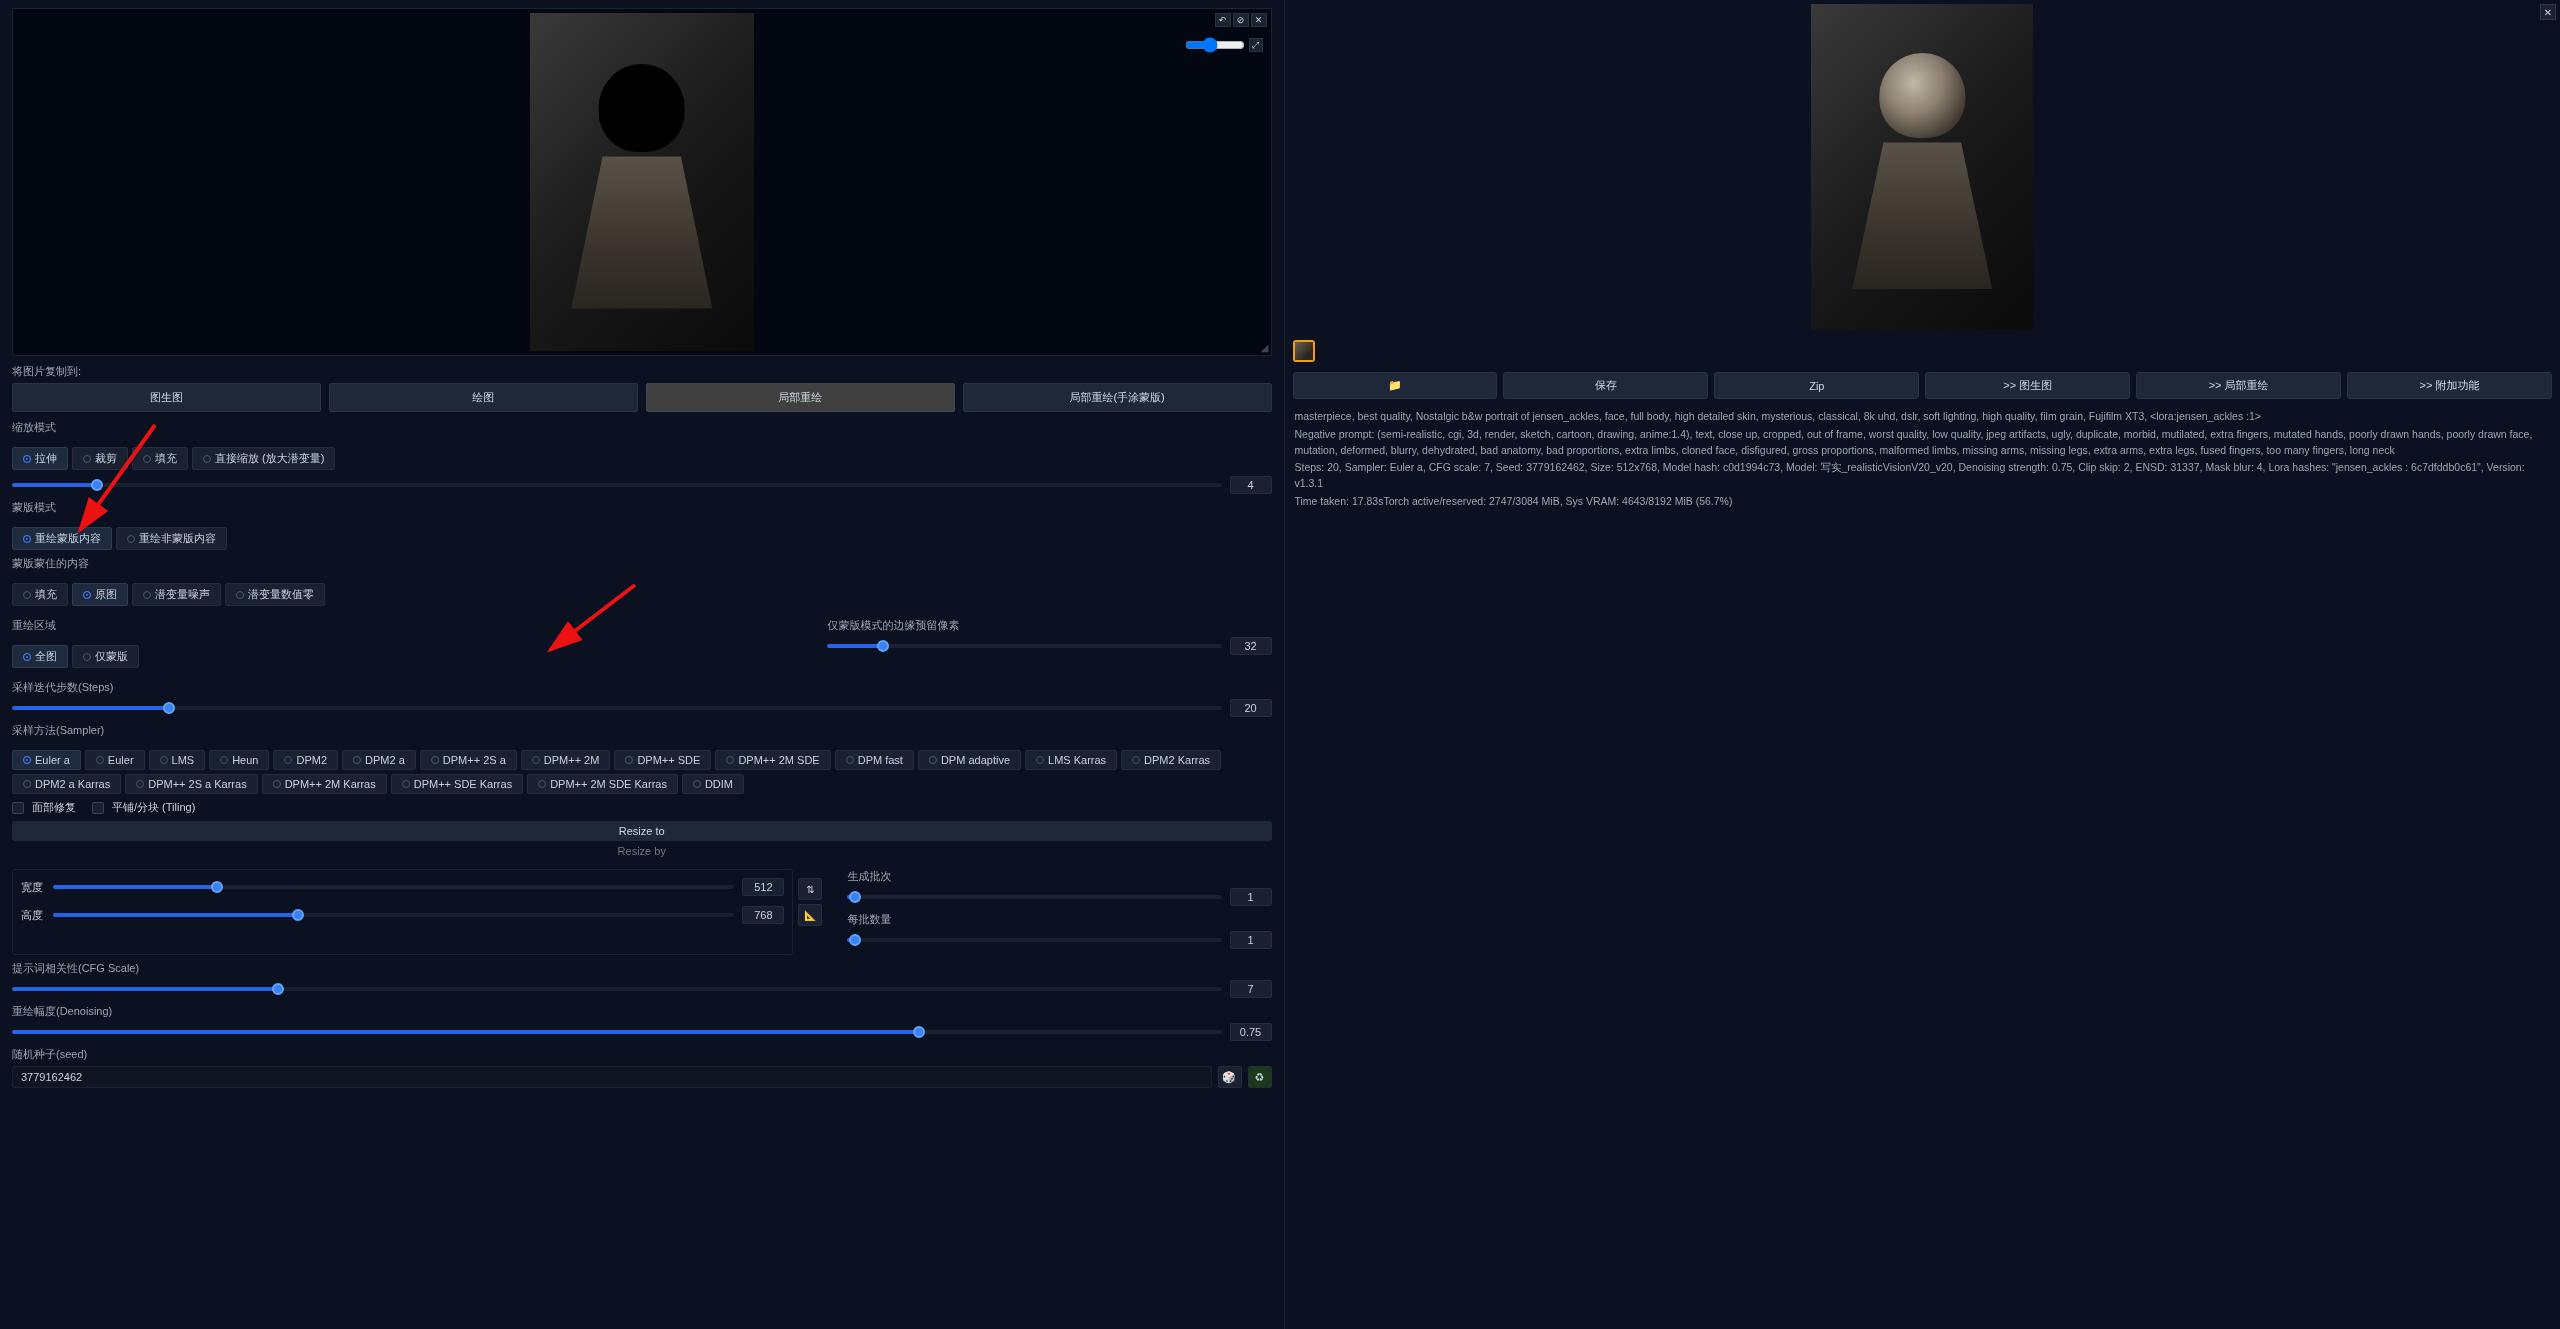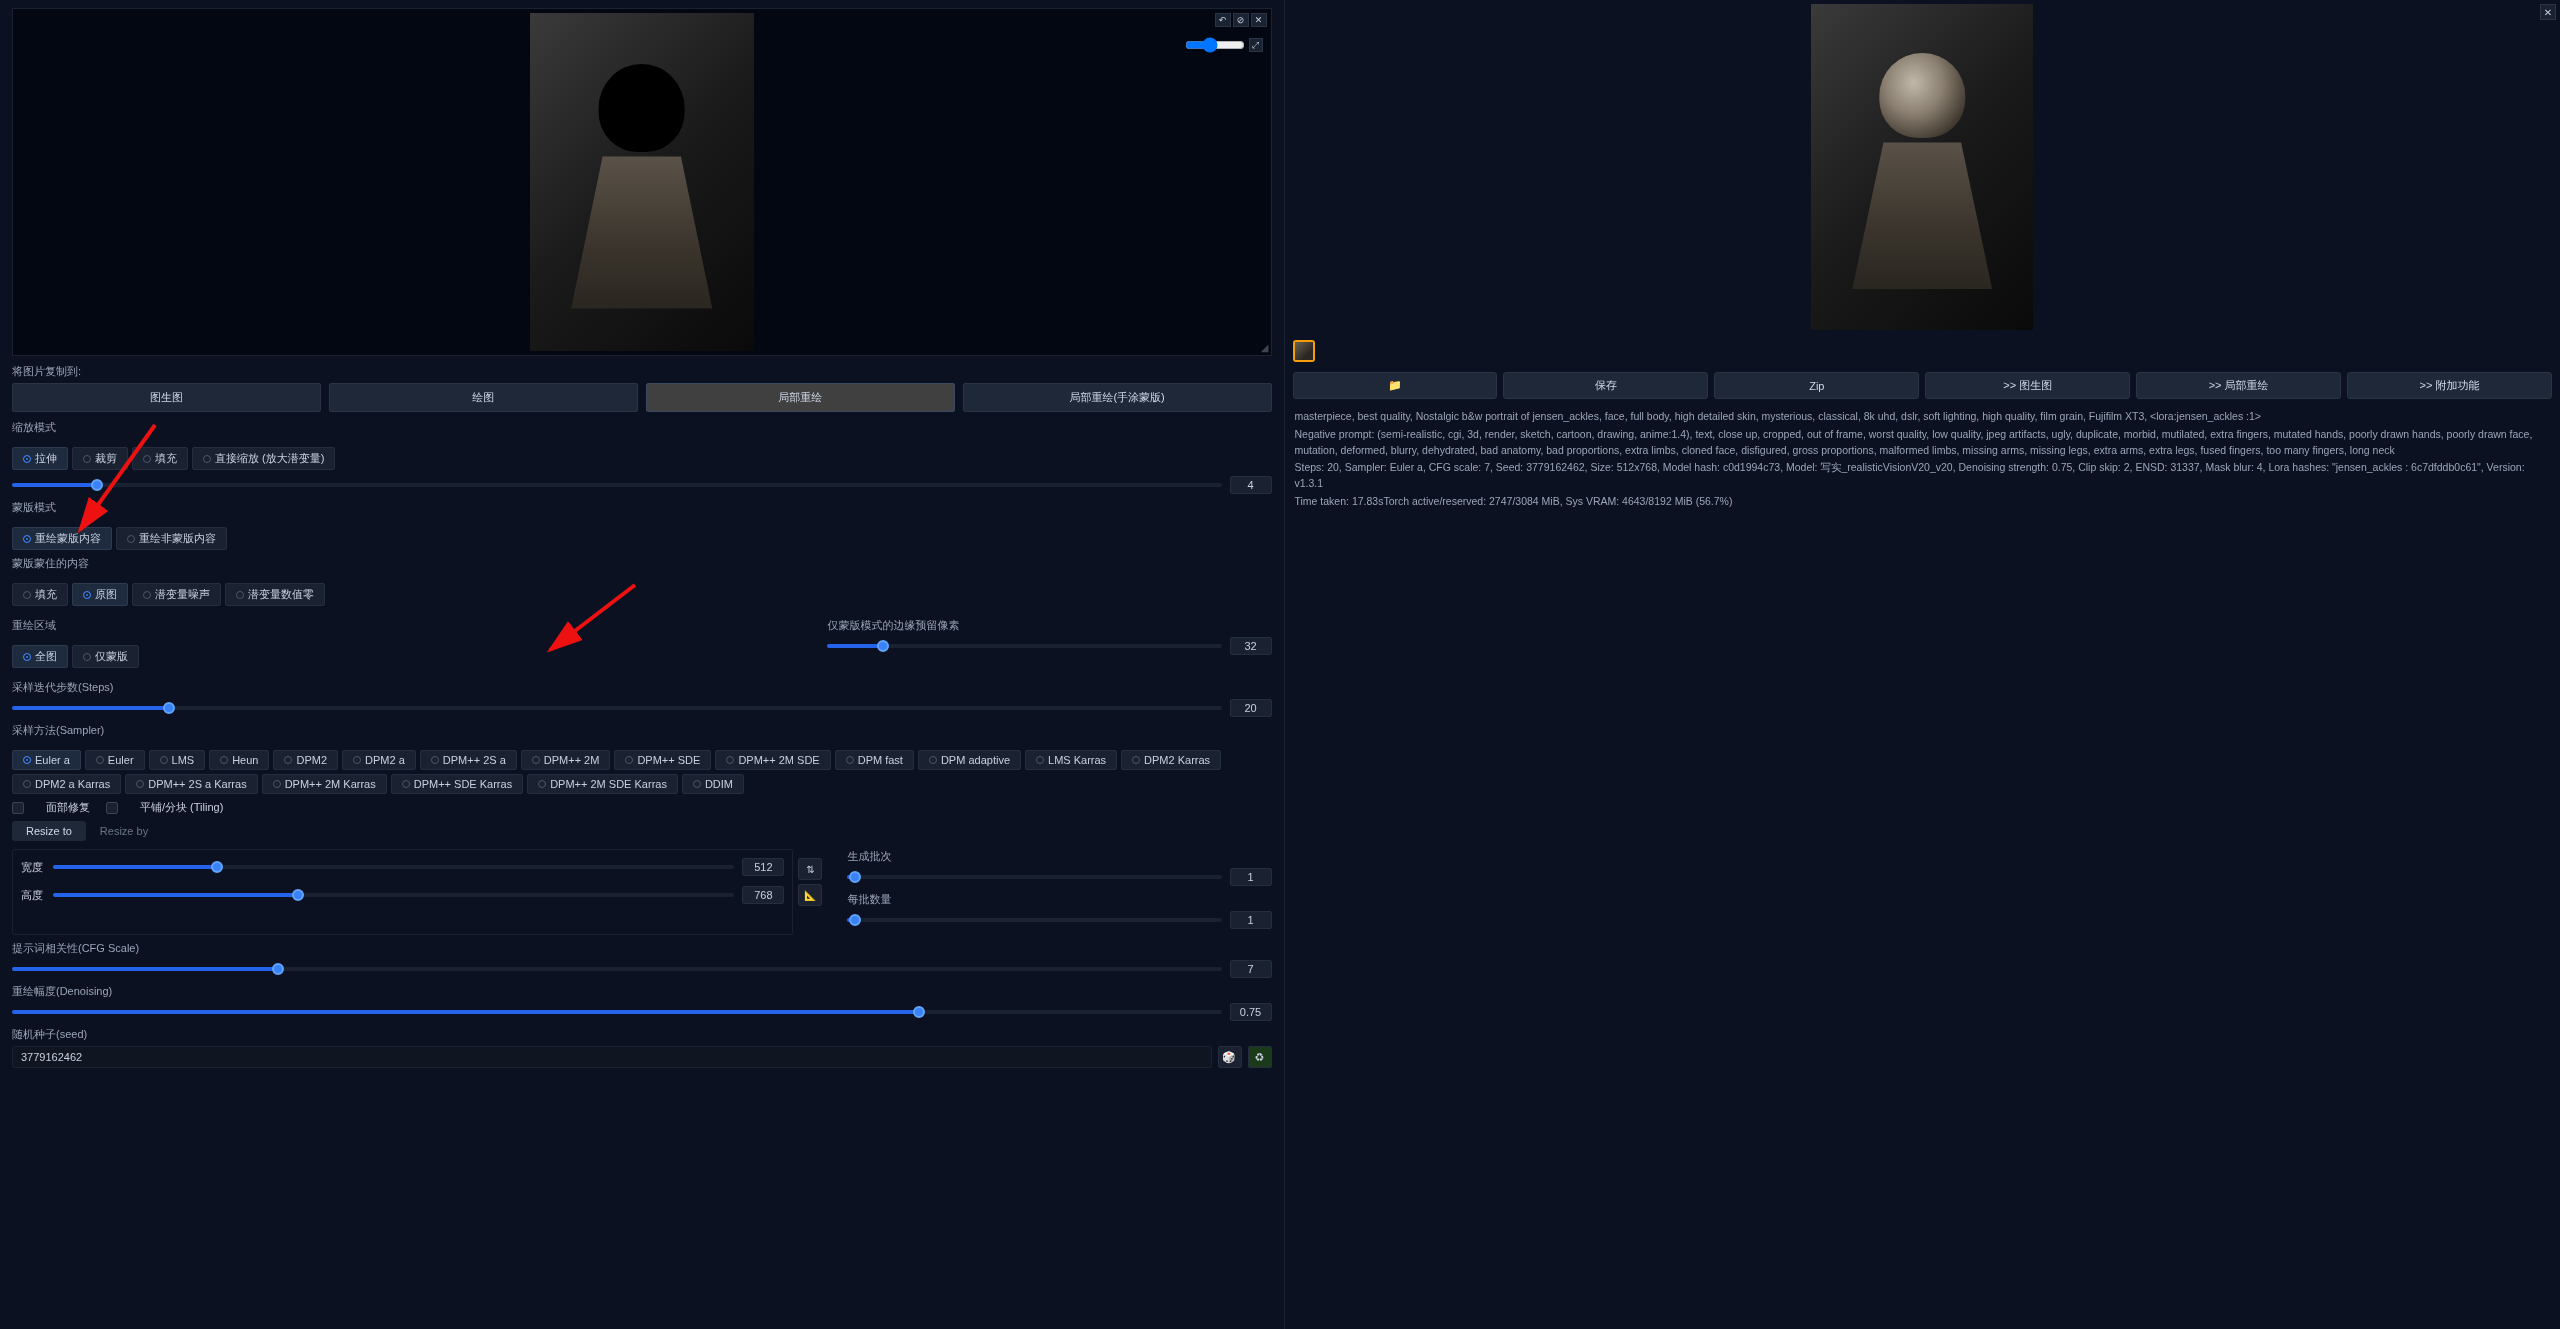--- a/index.html
+++ b/index.html
@@ -177,29 +177,29 @@
   border-radius: 2px;
   text-align: center;
   font-size: 11px;
 }
 
 .two-col { display: flex; gap: 16px; }
 .two-col > div:first-child { flex: 1.8; }
 .two-col > div:last-child { flex: 1; }
 
 .checkbox-row { display: flex; gap: 16px; margin: 6px 0; }
-.checkbox-item { display: flex; align-items: center; gap: 22px; font-size: 11px; }
+.checkbox-item { display: flex; align-items: center; gap: 8px; font-size: 11px; }
 .checkbox-box {
   width: 12px; height: 12px;
   border: 1px solid #3a4452;
   border-radius: 2px;
   background: #1a2232;
 }
 
-.tab-row { display: flex; gap: 0; margin-bottom: 8px; }
+.tab-row { display: flex; gap: 0; margin-bottom: 8px; flex-direction: column; }
 .tab {
   padding: 4px 14px;
   font-size: 11px;
   background: transparent;
   border: none;
   color: #6a7588;
   cursor: pointer;
 }
 .tab.active {
   background: #1e2838;

